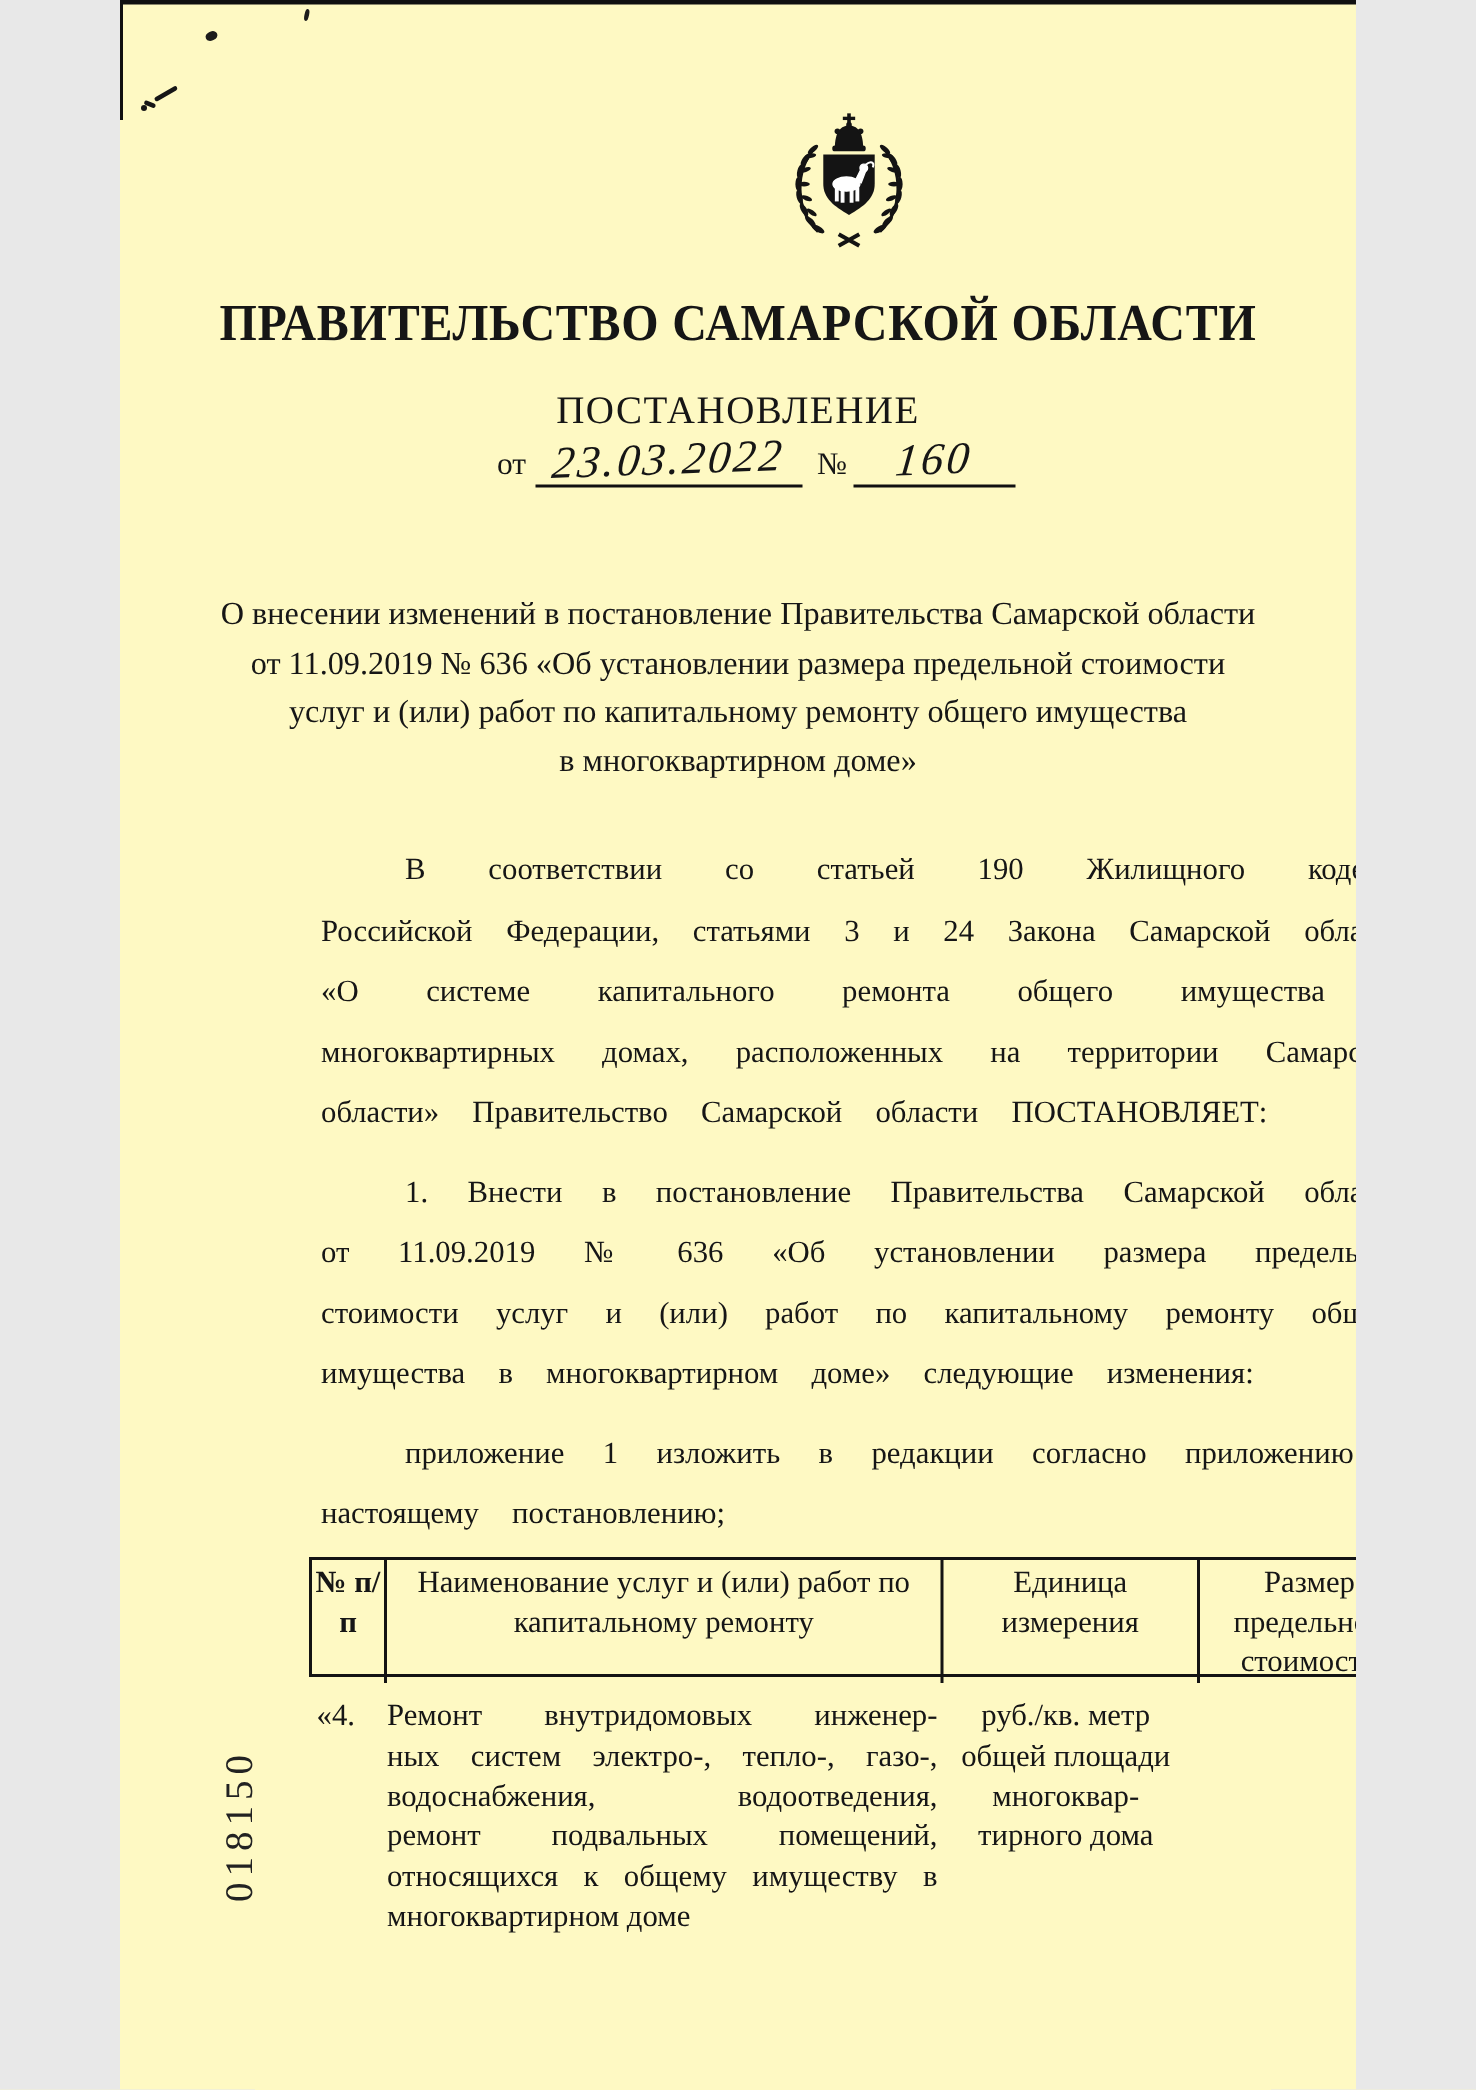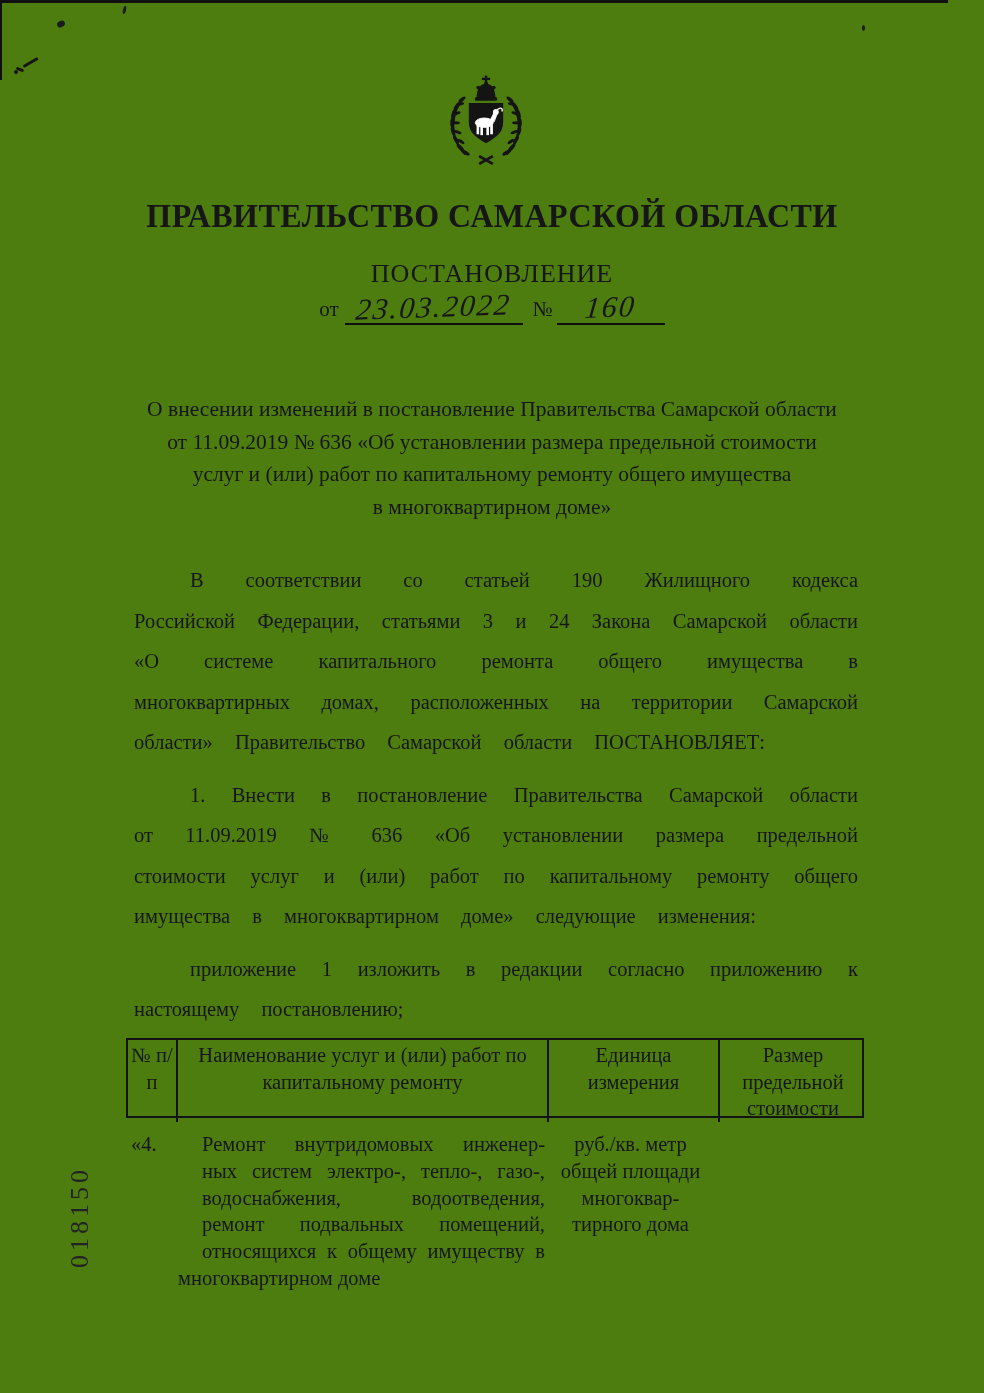--- a/index.html
+++ b/index.html
@@ -1,20 +1,20 @@
 <!DOCTYPE html>
 <html><head>
 <meta charset="utf-8">
 <style>
   html,body { margin:0; padding:0; background:#e8e8e8; }
   .page {
     position:relative;
-    width:984px; height:1393px;
+    width:824px; height:1393px;
     margin:0 auto;
-    background:#4d7c0f;
+    background:#fef9c3;
     font-family:"Liberation Serif","DejaVu Serif",serif;
     color:#161616;
     overflow:hidden;
   }
 
   
   .scan-topline  { position:absolute; left:0; top:0;  width:948px; height:3px; background:#101010; }
   .scan-leftline { position:absolute; left:0; top:0;  width:2px;  height:80px; background:#101010; }
   .speck { position:absolute; background:#1c1c1c; border-radius:45%; }
   .sp1 { left:57px;  top:21px; width:8px;  height:6px; transform:rotate(-25deg); }
@@ -34,21 +34,21 @@
     position:absolute; left:0; top:197px; width:100%;
     text-align:center; font-weight:700; font-size:32px; letter-spacing:.5px;
     transform:scaleY(1.08);
   }
   .doc-type {
     position:absolute; left:0; top:259px; width:100%;
     text-align:center; font-size:26px; letter-spacing:1px;
   }
 
   .date-line {
-    position:absolute; left:0; top:292px; width:100%;
+    position:absolute; left:12px; top:292px; width:100%;
     display:flex; justify-content:center; align-items:flex-end;
     font-size:21px;
   }
   .date-line .lbl { padding:0 6px 3px 0; }
   .date-line .num-sign { padding:0 4px 3px 10px; }
   .u { border-bottom:2px solid #101010; text-align:center; }
   .u-date { width:178px; }
   .u-num  { width:108px; }
   .hand {
     display:inline-block;
@@ -76,30 +76,30 @@
   .tbl-header {
     position:absolute; left:126px; top:1038px; width:738px; height:80px;
     display:grid; grid-template-columns:48px 371px 171px 148px;
     border:2.5px solid #141414; box-sizing:border-box;
     font-size:20.5px; line-height:26.5px;
   }
   .tbl-header .cell {
     border-left:2px solid #141414;
     text-align:center; padding-top:2px;
   }
-  .tbl-header .cell:first-child { border-left:none; }
+  .tbl-header .cell:first-child { border-left:none;font-weight:bold; }
 
   .tbl-body {
     position:absolute; left:126px; top:1131px; width:738px;
     display:grid; grid-template-columns:48px 371px 171px 148px;
     font-size:20.5px; line-height:26.8px;
   }
   .cell-num  { padding-left:5px; }
   .cell-desc { padding-left:4px; }
-  .dline     { text-align:justify; text-align-last:justify;margin-left:24px; }
+  .dline     { text-align:justify; text-align-last:justify; }
   .dline-plain { text-align:left; }
   .cell-unit { text-align:center; }
   .cell-val  { text-align:center; padding-left:18px; }
 
   
   .stamp {
     position:absolute; left:20px; top:1195px;
     width:120px; height:44px; line-height:44px;
     text-align:center; font-size:26px; letter-spacing:4px;
     color:#222;

